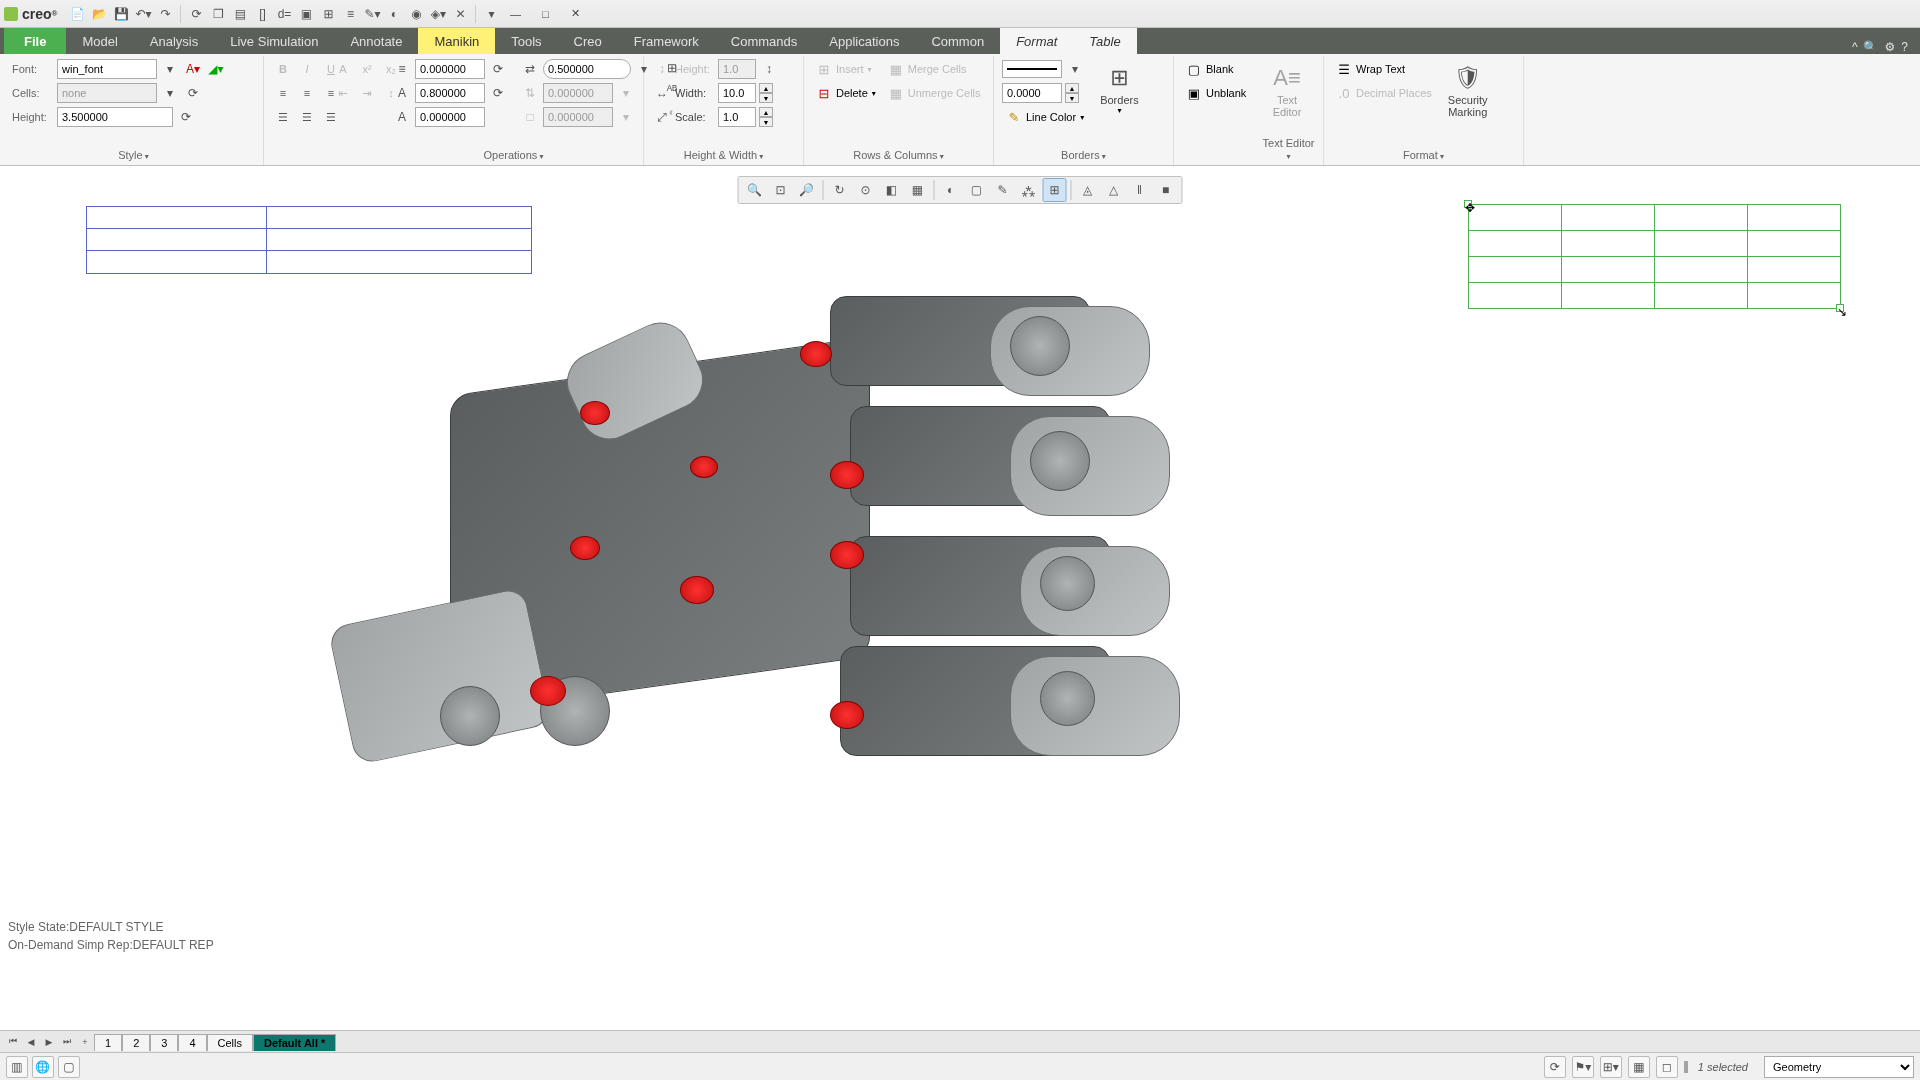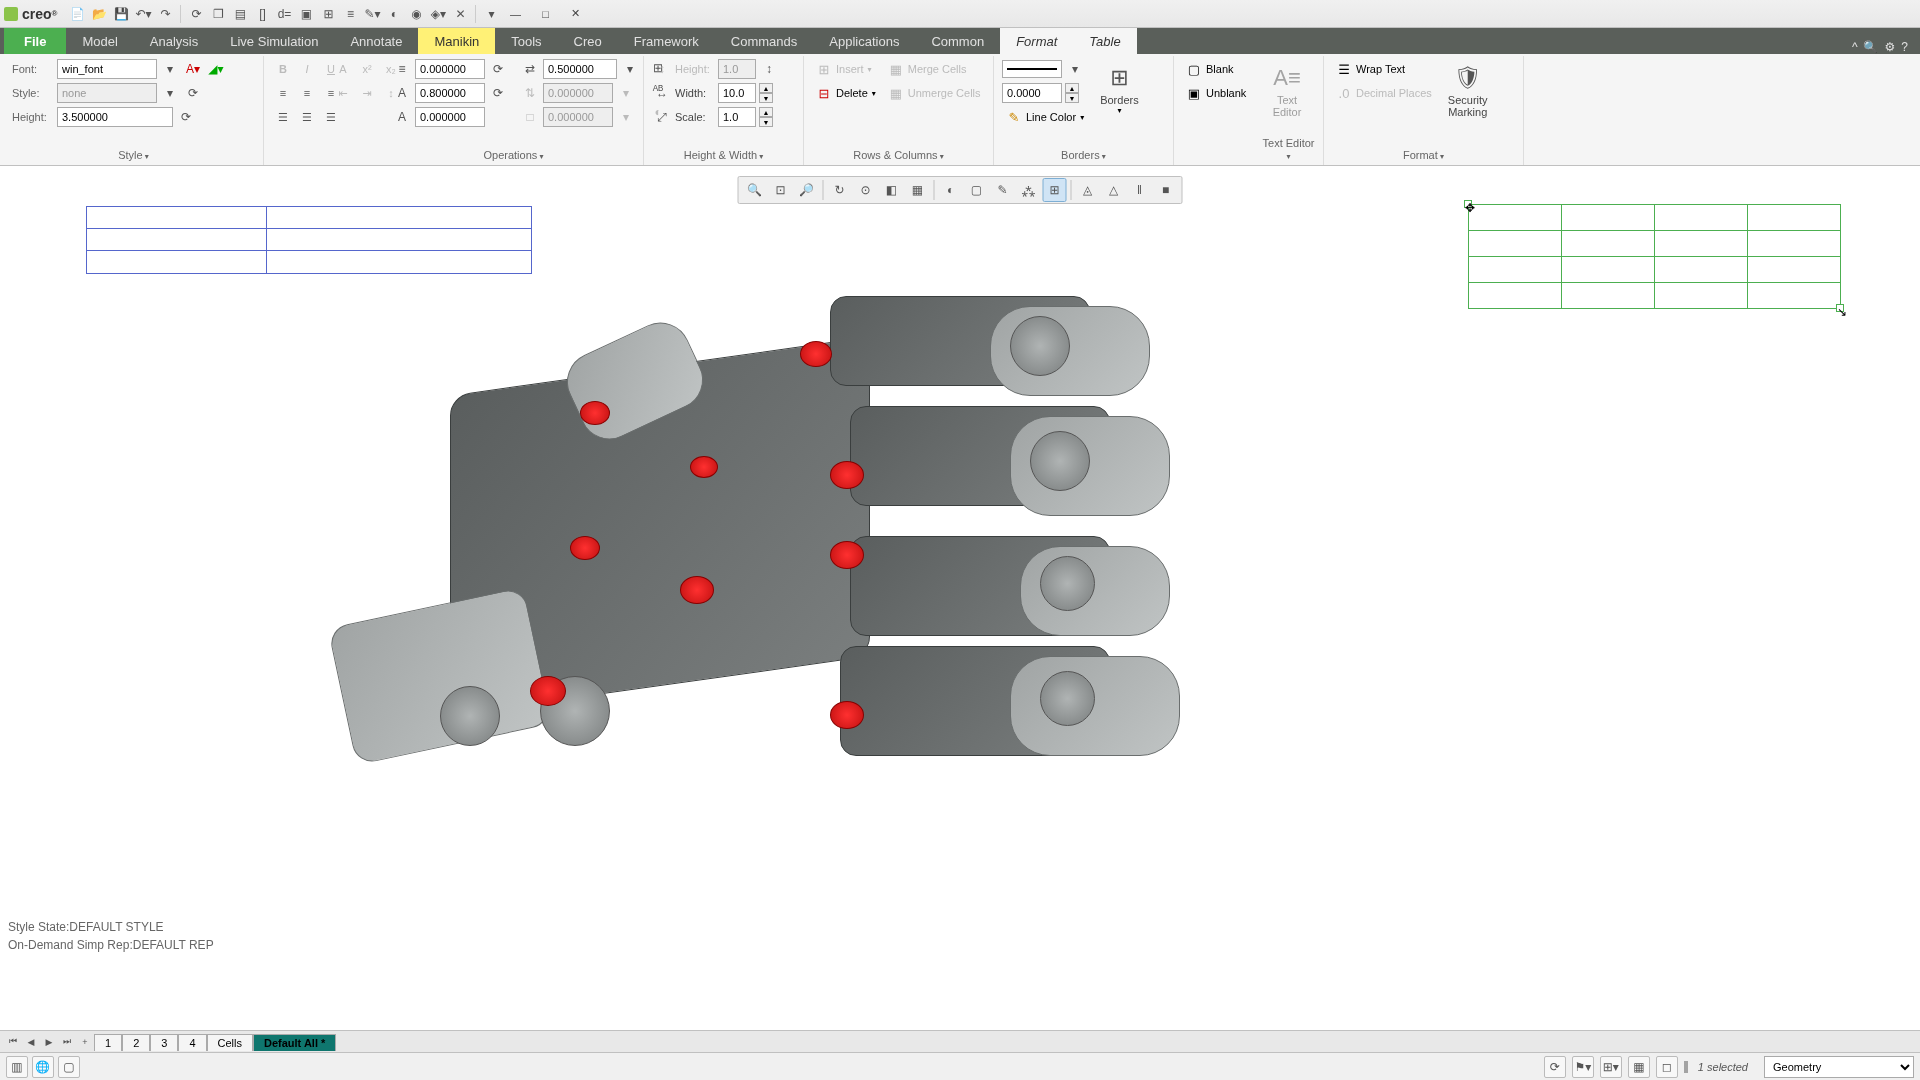--- a/index.html
+++ b/index.html
@@ -172,21 +172,21 @@
     <div class="ribbon-group-content">
       <div class="rcol">
         <div class="rrow">
           <span class="rlabel">Font:</span>
           <input class="rinput" style="width: 100px;" value="win_font">
           <span class="ricon">▾</span>
           <span class="ricon" style="color:#c00">A▾</span>
           <span class="ricon" style="color:#0a0">◢▾</span>
         </div>
         <div class="rrow">
-          <span class="rlabel">Style:</span>
+          <span class="rlabel">Cells:</span>
           <input class="rinput" style="width: 100px;" disabled="" value="none">
           <span class="ricon">▾</span>
           <span class="ricon">⟳</span>
         </div>
         <div class="rrow">
           <span class="rlabel">Height:</span>
           <input class="rinput" style="width: 116px;" value="3.500000">
           <span class="ricon">⟳</span>
         </div>
       </div>
@@ -253,21 +253,21 @@
           <span class="ricon">⟳</span>
         </div>
         <div class="rrow">
           <span class="ricon">A</span>
           <input class="rinput" style="width: 70px;" value="0.000000">
         </div>
       </div>
       <div class="rcol" style="margin-left:8px">
         <div class="rrow">
           <span class="ricon">⇄</span>
-          <input class="rinput" style="width: 74px;" value="0.500000">
+          <input class="rinput" style="width: 88px; border-radius: 10px;" value="0.500000">
           <span class="ricon">▾</span>
         </div>
         <div class="rrow">
           <span class="ricon disabled">⇅</span>
           <input class="rinput" style="width: 70px;" disabled="" value="0.000000">
           <span class="ricon disabled">▾</span>
         </div>
         <div class="rrow">
           <span class="ricon disabled">□</span>
           <input class="rinput" style="width: 70px;" disabled="" value="0.000000">

